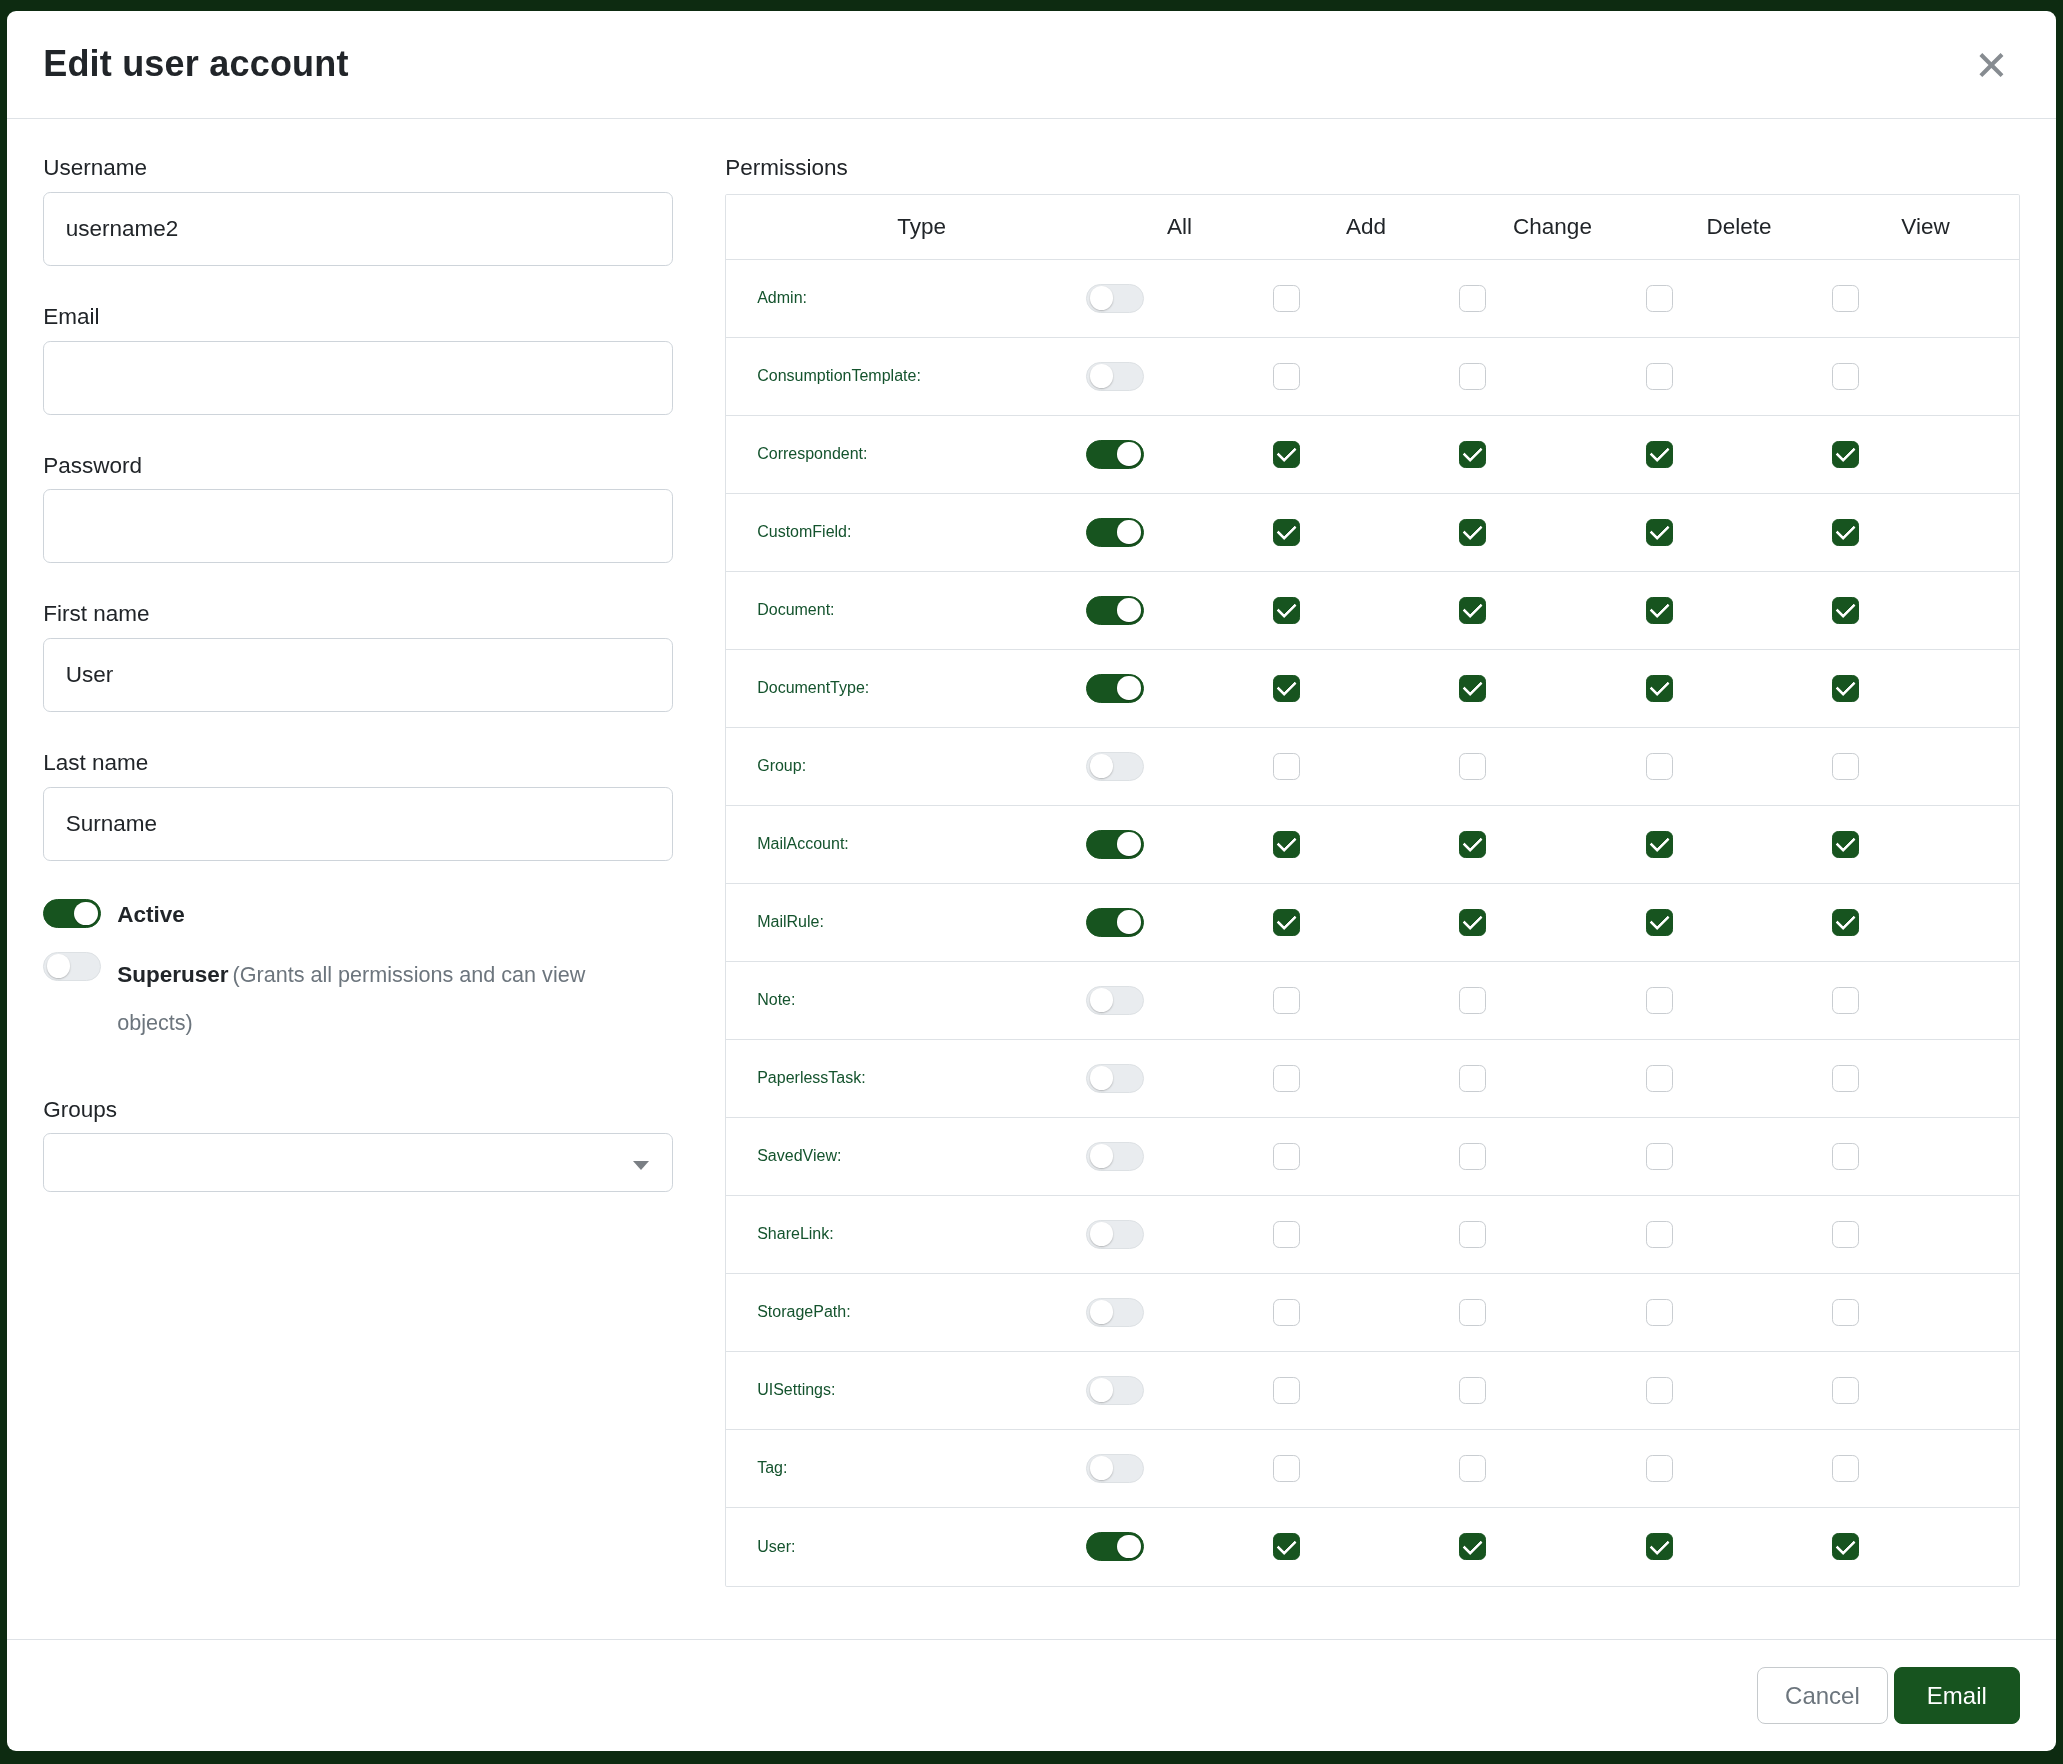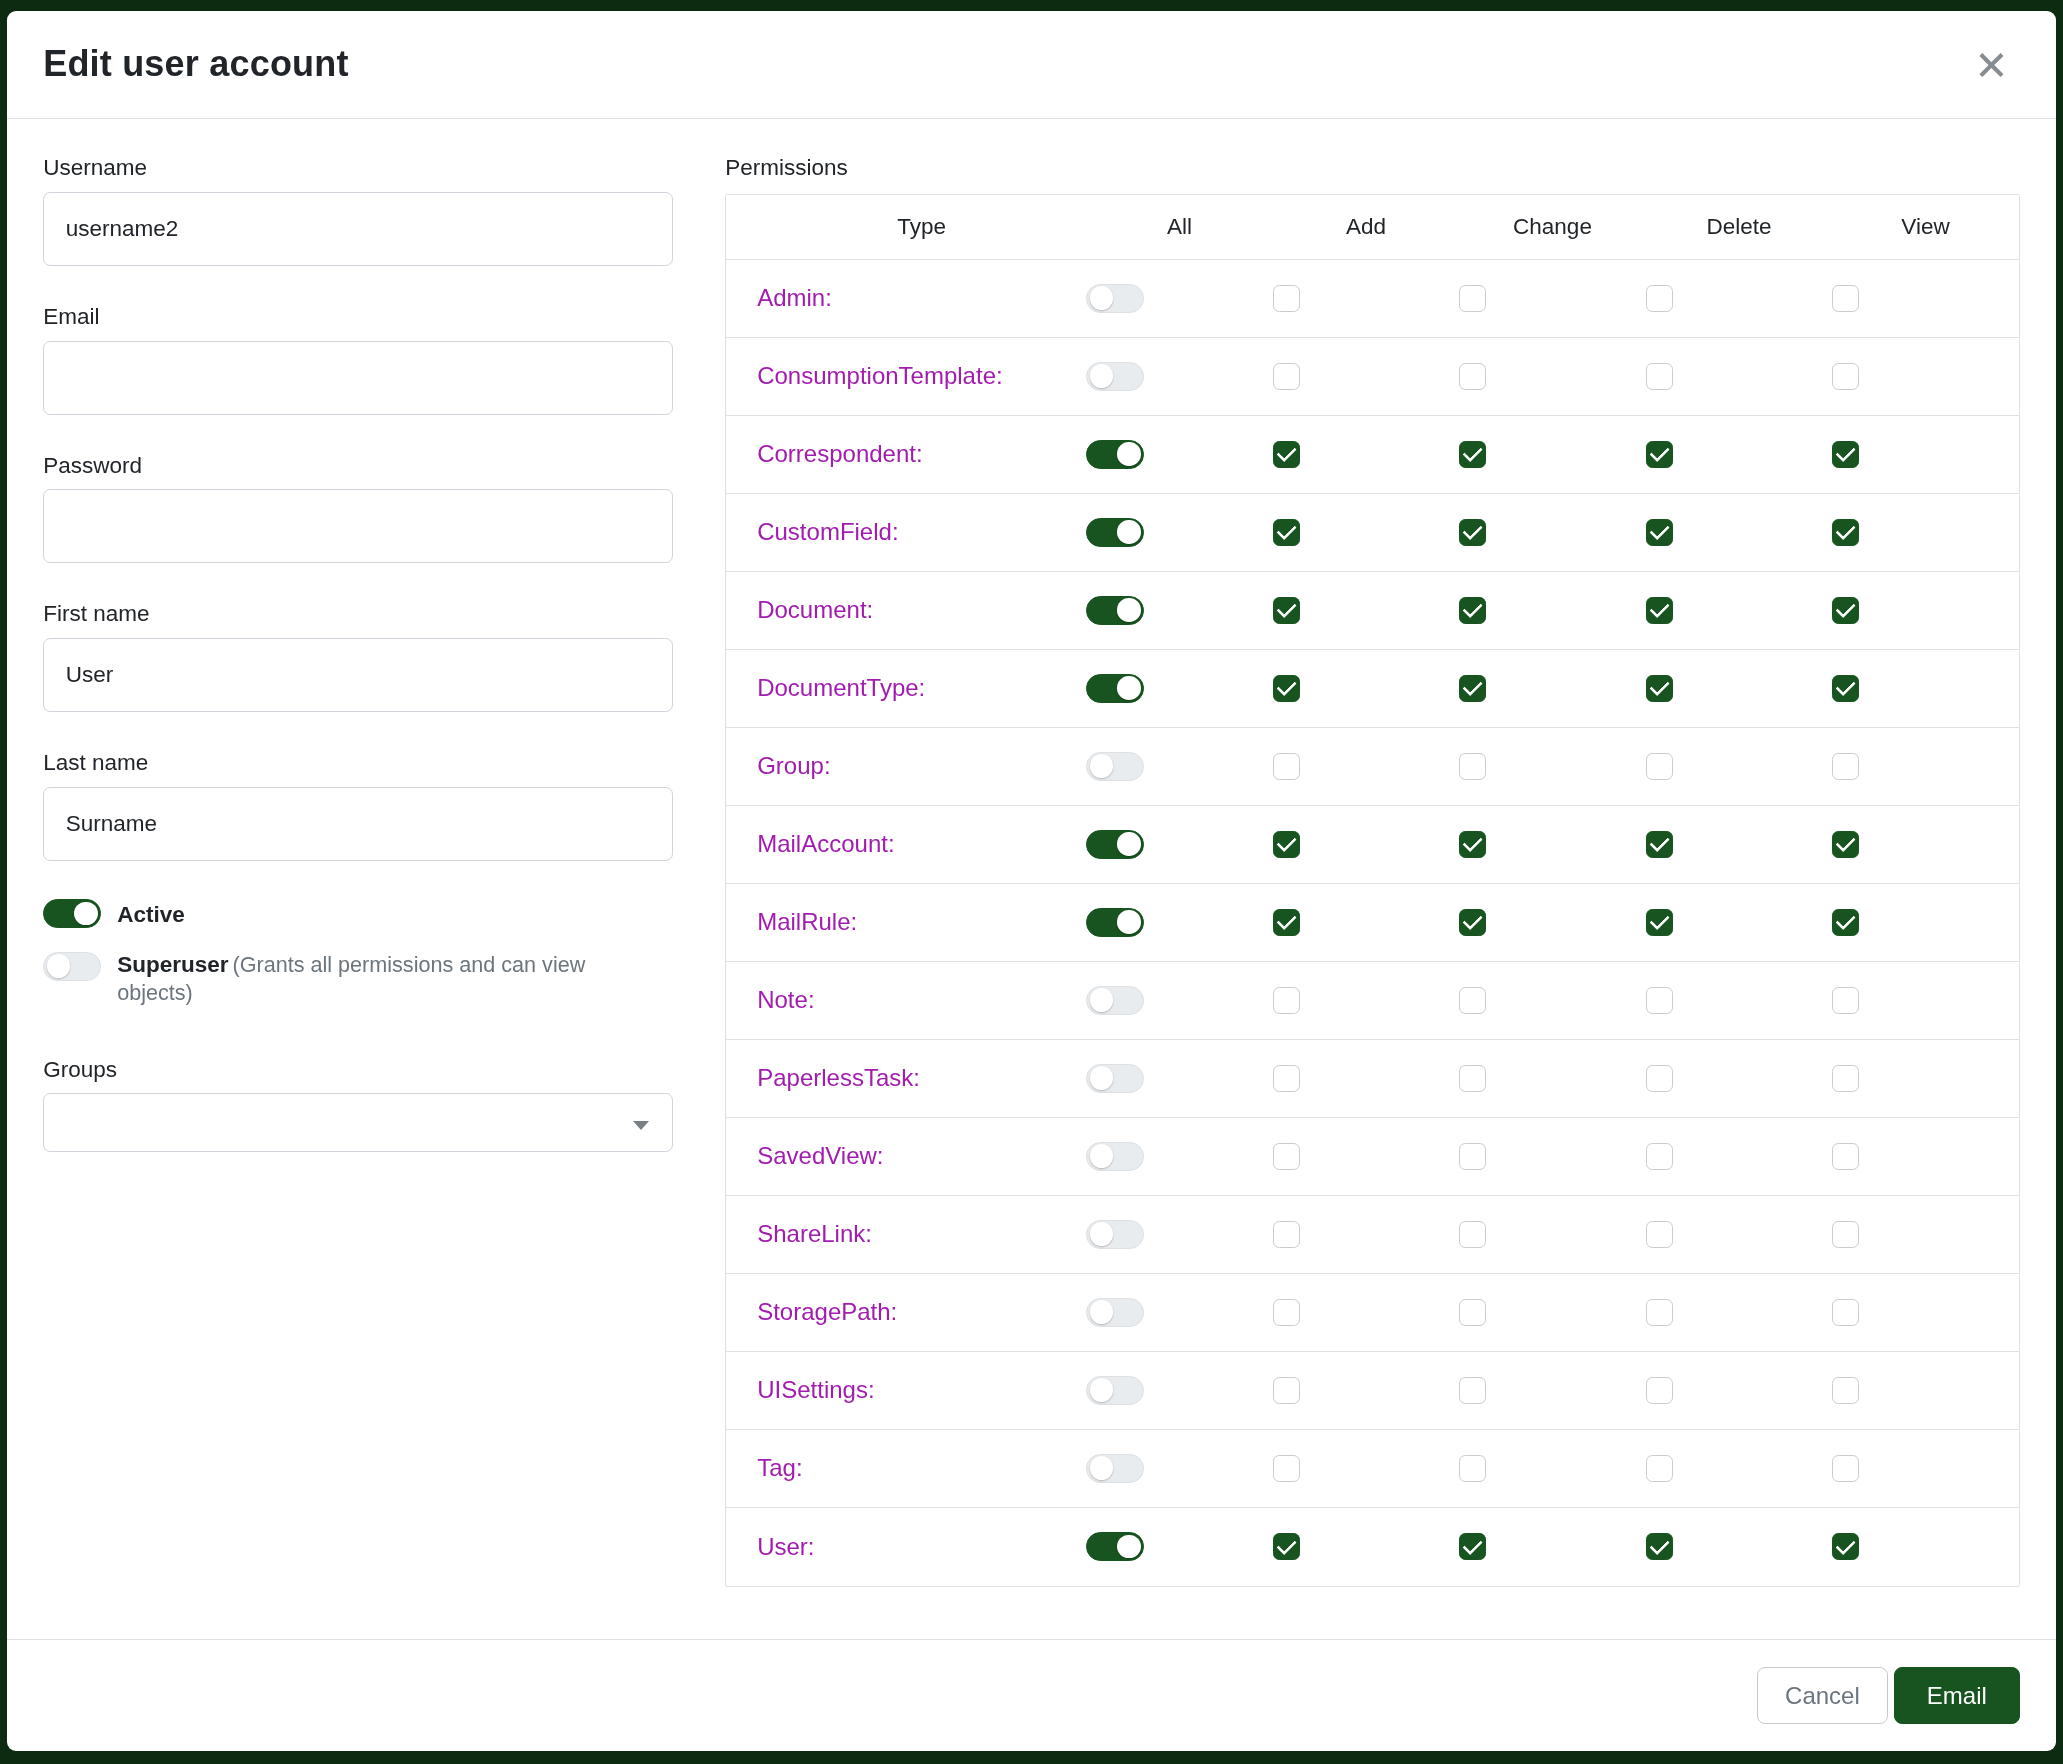--- a/index.html
+++ b/index.html
@@ -46,21 +46,21 @@
   .toggle .knob {
     position: absolute; top: 1.8px; left: 2.7px; width: 23.4px; height: 23.4px;
     border-radius: 50%; background: #fff; box-shadow: 0 0.9px 1.8px rgba(0,0,0,.25);
     transition: left .1s;
   }
   .toggle.on { background: #17541f; border-color: #17541f; }
   .toggle.on .knob { left: 30px; }
 
   .switch-row { display: flex; align-items: flex-start; margin-bottom: 23.4px; }
   .switch-row .switch-label { font-size: 22.5px; font-weight: 600; margin-left: 16px; line-height: 31px; }
-  .switch-text { margin-left: 16px; max-width: 504px; line-height: 26px; }
+  .switch-text { margin-left: 16px; max-width: 504px; line-height: 45px; }
   .switch-text .switch-label2 { font-size: 22.5px; font-weight: 600; }
   .switch-text .hint { font-size: 21.6px; color: #6c757d; font-weight: 400; }
   .active-row { margin-top: 6px; margin-bottom: 21.6px; }
 
   .groups-field { margin-top: 49px; }
   .select-box {
     position: relative; width: 100%; height: 59px; border: 0.9px solid #ced4da;
     border-radius: 7.2px; background: #fff; cursor: pointer;
   }
   .select-caret {
@@ -74,21 +74,21 @@
   .perm-table { border: 0.9px solid #dee2e6; border-radius: 1.8px; }
   .perm-header-row, .perm-row {
     display: grid;
     grid-template-columns: 360px 1fr 1fr 1fr 1fr 1fr;
     align-items: center;
   }
   .perm-header-row { height: 65px; border-bottom: 0.9px solid #dee2e6; text-align: center; }
   .perm-header-row > div { font-size: 22.5px; color: #212529; }
   .perm-row { height: 78px; border-bottom: 0.9px solid #dee2e6; }
   .perm-row:last-child { border-bottom: none; }
-  .perm-type, .perm-header-type { padding-left: 31px; font-size: 24px; color: #a21caf; }
+  .perm-type, .perm-header-type { padding-left: 31px; font-size: 16px; color: #14532d; }
   .perm-cell { display: flex; align-items: center; }
 
   
   .checkbox {
     display: inline-flex; align-items: center; justify-content: center;
     width: 27px; height: 27px; border-radius: 6.3px;
     border: 0.9px solid #c9cdd1; background: #fff; cursor: pointer;
   }
   .checkbox.checked { background: #17541f; border-color: #17541f; }
   .checkbox.checked::after {

